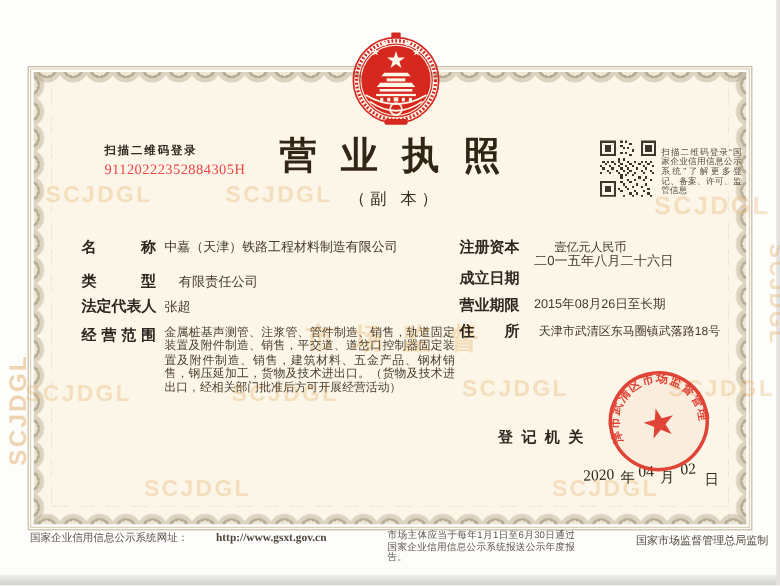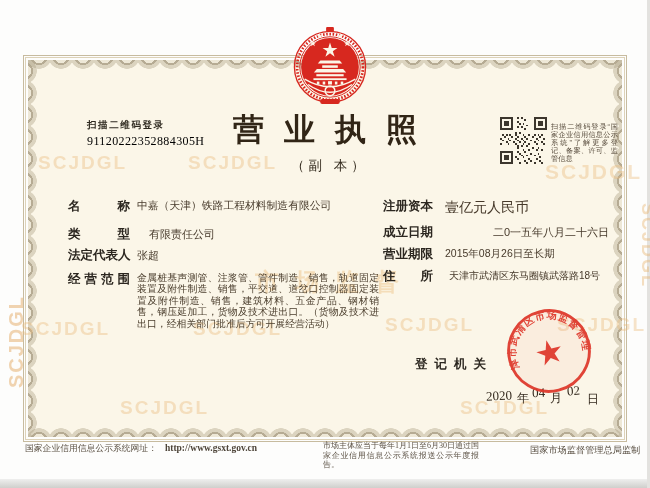--- a/index.html
+++ b/index.html
@@ -41,21 +41,21 @@
       color:rgba(233,183,118,0.38);font-size:19px;white-space:nowrap;pointer-events:none;}
   .wm-v{transform:rotate(-90deg);color:rgba(228,170,100,0.5);}
   .wm-v2{transform:rotate(90deg);color:rgba(230,178,110,0.42);}
   .wm-cjk{position:absolute;z-index:2;font-size:24px;letter-spacing:16px;font-weight:700;
       color:rgba(236,186,116,0.40);white-space:nowrap;pointer-events:none;}
 
   
   .abs{position:absolute;z-index:3;}
   .credit-label{left:87px;top:119px;font-size:9.5px;font-weight:700;letter-spacing:1.6px;color:#2f2a20;}
   .credit-code{left:87px;top:134px;font-family:"Liberation Serif",serif;font-size:12px;
-               letter-spacing:0.4px;color:#000000;}
+               letter-spacing:0.4px;color:#ef4444;}
   .title{left:233px;top:109px;font-size:31px;font-weight:900;letter-spacing:20px;
          color:#312516;white-space:nowrap;}
   .subtitle{left:291px;top:157px;font-size:13.5px;letter-spacing:4px;color:#352c1f;white-space:nowrap;}
 
   .qr-caption{left:551px;top:123px;width:67px;font-size:7.2px;line-height:7.9px;
               color:#584c3d;text-align:justify;}
 
   .row-label{font-size:12.5px;font-weight:700;color:#2c2720;}
   .jlabel{display:flex;justify-content:space-between;}
   .lv{color:#46392a;white-space:nowrap;text-align:right;}
@@ -67,23 +67,23 @@
   .reg-label{left:415px;top:356px;font-size:12.5px;font-weight:700;letter-spacing:7px;
              color:#2c2720;white-space:nowrap;}
 
   .seal{left:505px;top:307px;width:88px;height:88px;z-index:4;opacity:0.92;}
 
   .date-num{font-family:"Liberation Serif",serif;font-size:13px;color:#33291d;}
   .date-unit{font-size:12px;color:#33291d;}
 
   .footer-left{left:25px;top:443px;font-size:8.8px;color:#5c5245;white-space:nowrap;}
   .footer-left .url{font-family:"Liberation Serif",serif;font-size:9.5px;color:#4e453a;
-                    margin-left:8px;font-weight:700;}
+                    margin-left:23px;font-weight:700;}
   .footer-mid{left:323px;top:441px;width:156px;font-size:8px;line-height:9.6px;
-              color:#5c5245;text-align:justify;font-family:Liberation Serif, serif;}
+              color:#5c5245;text-align:justify;}
   .footer-right{left:530px;top:444px;font-size:9.2px;color:#554b3e;white-space:nowrap;}
 </style>
 </head>
 <body>
 
 <div class="stage">
 
   <div class="frame">
     <div class="frame-inner">
       <div class="paper"></div>
@@ -281,29 +281,29 @@
       <span>围</span>
     </div>
   <div class="scope-text">金属桩基声测管、注浆管、管件制造、销售，轨道固定装置及附件制造、销售，平交道、道岔口控制器固定装置及附件制造、销售，建筑材料、五金产品、钢材销售，钢压延加工，货物及技术进出口。（货物及技术进出口，经相关部门批准后方可开展经营活动）</div>
 
   <div class="abs row-label jlabel lab-r" style="top:198px;">
       <span>注</span>
       <span>册</span>
       <span>资</span>
       <span>本</span>
     </div>
-  <div class="abs lv" style="left:445px;top:199px;font-size:14px;">壹亿元人民币</div>
+  <div class="abs lv" style="left:462px;top:199px;font-size:10px;">壹亿元人民币</div>
 
   <div class="abs row-label jlabel lab-r" style="top:224px;">
       <span>成</span>
       <span>立</span>
       <span>日</span>
       <span>期</span>
     </div>
-  <div class="abs lv" style="left:445px;top:225px;font-size:11px;margin-left:48px;">二0一五年八月二十六日</div>
+  <div class="abs lv" style="left:445px;top:210px;font-size:11px;">二0一五年八月二十六日</div>
 
   <div class="abs row-label jlabel lab-r" style="top:246px;">
       <span>营</span>
       <span>业</span>
       <span>期</span>
       <span>限</span>
     </div>
   <div class="abs lv" style="left:445px;top:247px;font-size:10.5px;">2015年08月26日至长期</div>
 
   <div class="abs row-label jlabel lab-r" style="top:268px;">

